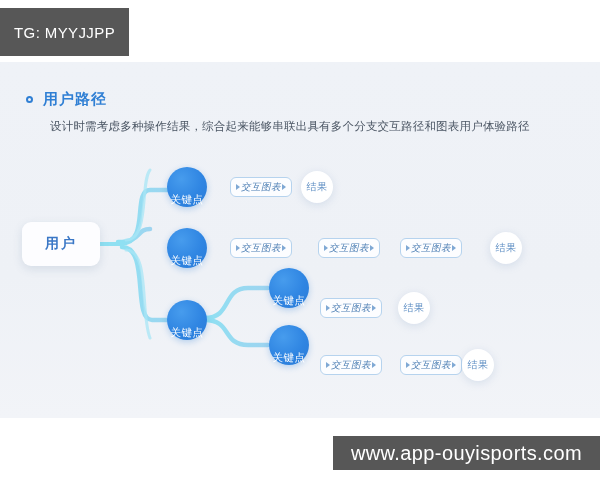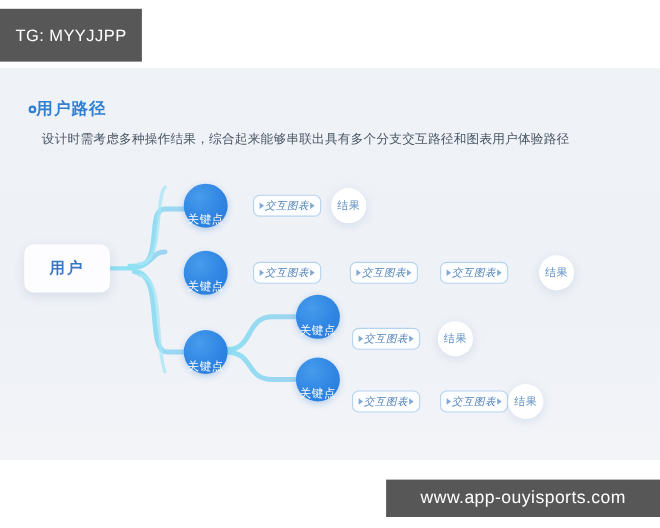--- a/index.html
+++ b/index.html
@@ -31,22 +31,22 @@
     left: 0;
     top: 8px;
     height: 48px;
     padding: 0 14px;
     font-size: 15px;
   }
   #wm-bottom {
     right: 0;
     bottom: 10px;
     height: 34px;
-    padding: 0 31px;
-    font-size: 16px;
+    padding: 0 18px;
+    font-size: 20px;
   }
 
   
   #card {
     position: absolute;
     left: 0;
     top: 62px;
     width: 600px;
     height: 356px;
     background: #eef1f6;
@@ -56,33 +56,33 @@
   .card-title {
     position: absolute;
     left: 26px;
     top: 28px;
     font-size: 15px;
     font-weight: bold;
     color: #2f7fd4;
     letter-spacing: 1px;
     display: flex;
     align-items: center;
-    gap: 0;
+    gap: 10px;
   }
   .title-bullet {
     display: inline-block;
     width: 7px;
     height: 7px;
     border: 2px solid #2f7fd4;
     border-radius: 50%;
     box-sizing: border-box;
   }
   .card-sub {
     position: absolute;
-    left: 38px;
+    left: 50px;
     top: 57px;
     font-size: 11.5px;
     color: #4a5563;
     letter-spacing: 0.2px;
     white-space: nowrap;
   }
 
   
   #diagram {
     position: absolute;

